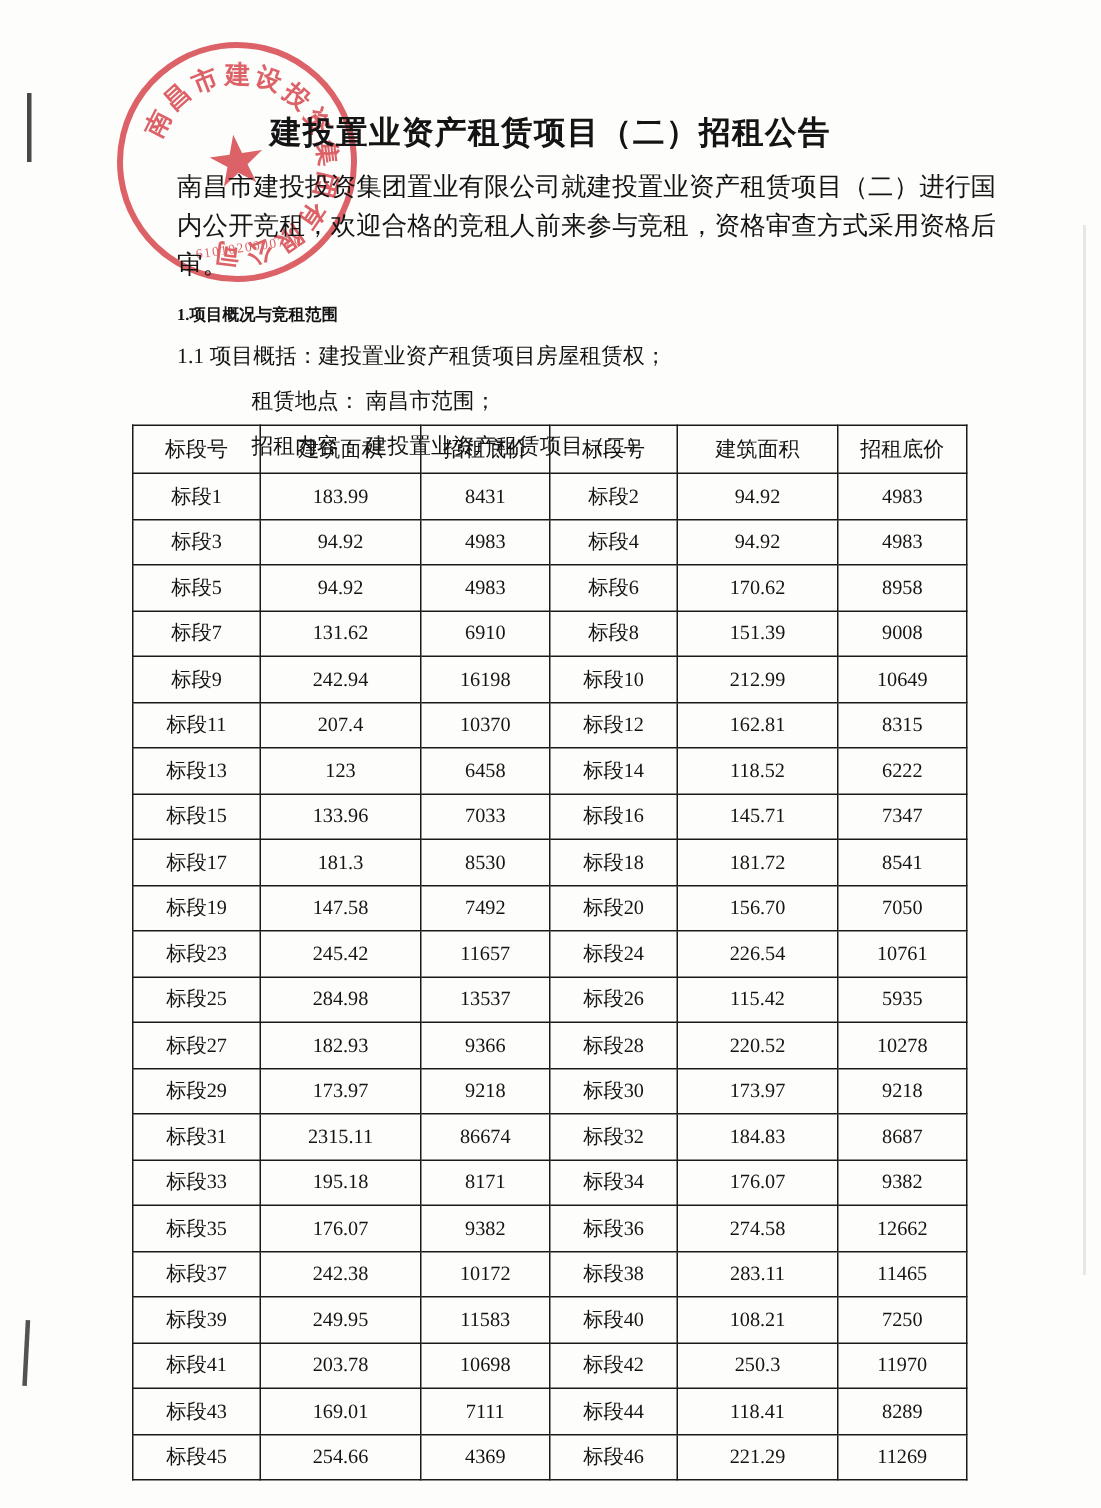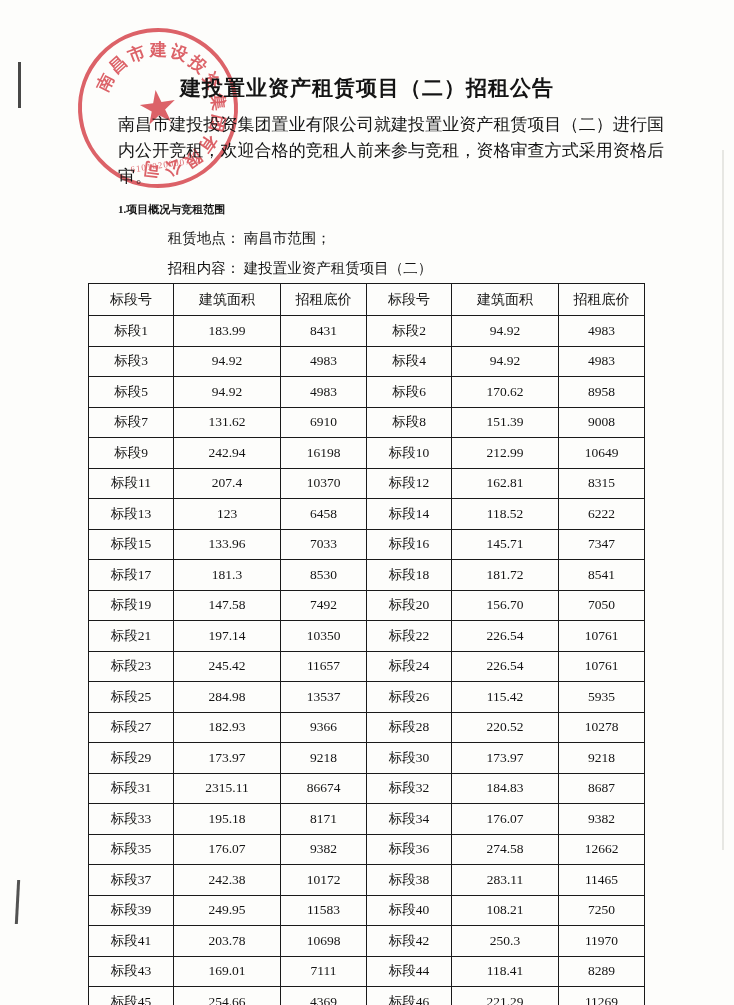--- a/index.html
+++ b/index.html
@@ -205,20 +205,24 @@
     <div class="seal-bottom-num">6101020000720</div>
   </div>
 
   <div class="doc-title">建投置业资产租赁项目（二）招租公告</div>
 
   <div class="content">
     <p class="para">南昌市建投投资集团置业有限公司就建投置业资产租赁项目（二）进行国内公开竞租，欢迎合格的竞租人前来参与竞租，资格审查方式采用资格后审。</p>
 
     <div class="section-heading">1.项目概况与竞租范围</div>
 
+    <p class="sub-item">
+      <span class="sub-label">1.1</span>
+      <span>项目概括：建投置业资产租赁项目房屋租赁权；</span>
+    </p>
 
     <p class="sub-item">
       <span class="indent"></span>
       <span>租赁地点：</span>
       <span>南昌市范围；</span>
     </p>
 
     <p class="sub-item">
       <span class="indent"></span>
       <span>招租内容：</span>
@@ -321,28 +325,20 @@
           </tr>
           <tr>
             <td>标段19</td>
             <td>147.58</td>
             <td>7492</td>
             <td>标段20</td>
             <td>156.70</td>
             <td>7050</td>
           </tr>
           <tr>
-            <td>标段21</td>
-            <td>197.14</td>
-            <td>10350</td>
-            <td>标段22</td>
-            <td>226.54</td>
-            <td>10761</td>
-          </tr>
-          <tr>
             <td>标段23</td>
             <td>245.42</td>
             <td>11657</td>
             <td>标段24</td>
             <td>226.54</td>
             <td>10761</td>
           </tr>
           <tr>
             <td>标段25</td>
             <td>284.98</td>

